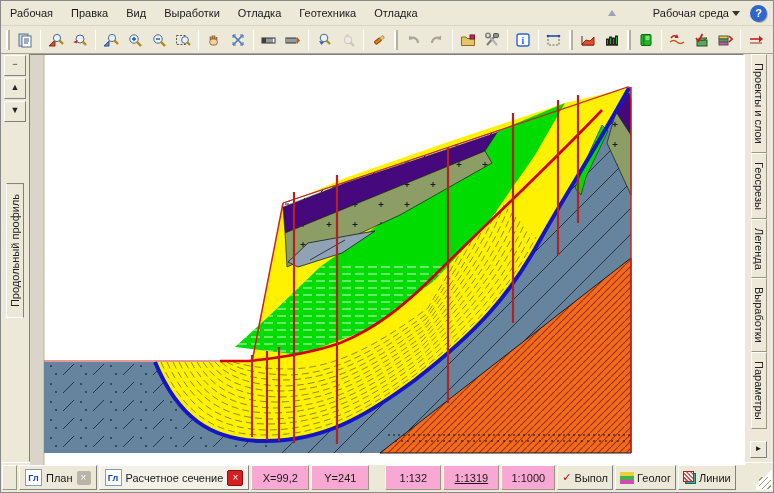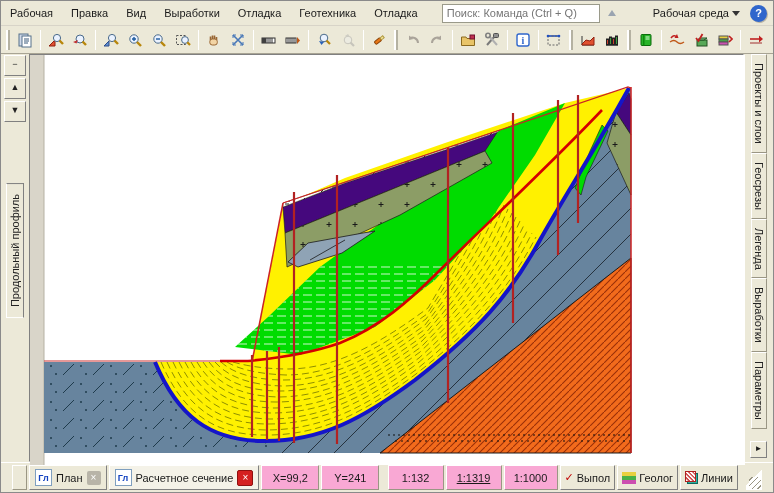--- a/index.html
+++ b/index.html
@@ -42,21 +42,21 @@
               border-right-color:#9a9684;border-bottom-color:#9a9684;
               padding:8px 1px;margin:0;white-space:nowrap;color:#222;}
   .right-scroll-btn{margin-top:auto;margin-bottom:4px;width:15px;height:15px;background:#ECE9D8;
             border:1px solid #fff;border-right-color:#808080;border-bottom-color:#808080;
             font-size:8px;line-height:13px;text-align:center;}
   .canvas-wrap{flex:1;border:1px solid #808080;border-right-color:#fff;border-bottom-color:#fff;
                background:#fff;min-width:0;position:relative;}
   .canvas-wrap svg{display:block;}
 
   
-  .statusbar{height:30px;flex:none;display:flex;align-items:stretch;background:#ECE9D8;border-top:1px solid #fff;padding:2px 11px;box-sizing:border-box;gap:2px;}
+  .statusbar{height:30px;flex:none;display:flex;align-items:stretch;background:#ECE9D8;border-top:1px solid #fff;padding:2px 1px;box-sizing:border-box;gap:2px;}
   .sb-stub{width:13px;background:#ECE9D8;border:1px solid #fff;border-right-color:#9a9684;border-bottom-color:#9a9684;}
   .doc-tab{display:flex;align-items:center;gap:4px;padding:0 5px;background:#ECE9D8;
            border:1px solid #fff;border-right-color:#808080;border-bottom-color:#808080;}
   .doc-tab.active{background:#F4F2E8;}
   .gl-icon{width:15px;height:15px;background:#fff;border:1px solid #7f9fbf;color:#1040C0;font-weight:bold;
            font-size:9px;display:flex;align-items:center;justify-content:center;}
   .tab-close{width:14px;height:14px;font-size:10px;line-height:13px;text-align:center;color:#fff;border-radius:2px;}
   .tab-close.gray{background:#b8b4a8;}
   .tab-close.red{background:#D42020;border:1px solid #901010;}
   .sb-cell{display:flex;align-items:center;justify-content:center;padding:0 6px;background:#f9a8d4;
@@ -82,21 +82,20 @@
 
   <div class="menubar">
     <span class="menu-item">Рабочая</span>
     <span class="menu-item">Правка</span>
     <span class="menu-item">Вид</span>
     <span class="menu-item">Выработки</span>
     <span class="menu-item">Отладка</span>
     <span class="menu-item">Геотехника</span>
     <span class="menu-item">Отладка</span>
     <span class="menubar-spacer"></span>
-    <input class="search-box" placeholder="Поиск: Команда (Ctrl + Q)" style="">
     <span class="tri-up"></span>
     <span class="workspace">
       <span>Рабочая среда</span>
       <span class="caret-down"></span>
     </span>
     <span class="help-btn">?</span>
   </div>
 
   <div class="toolbar">
     <span class="tb-handle"></span>

